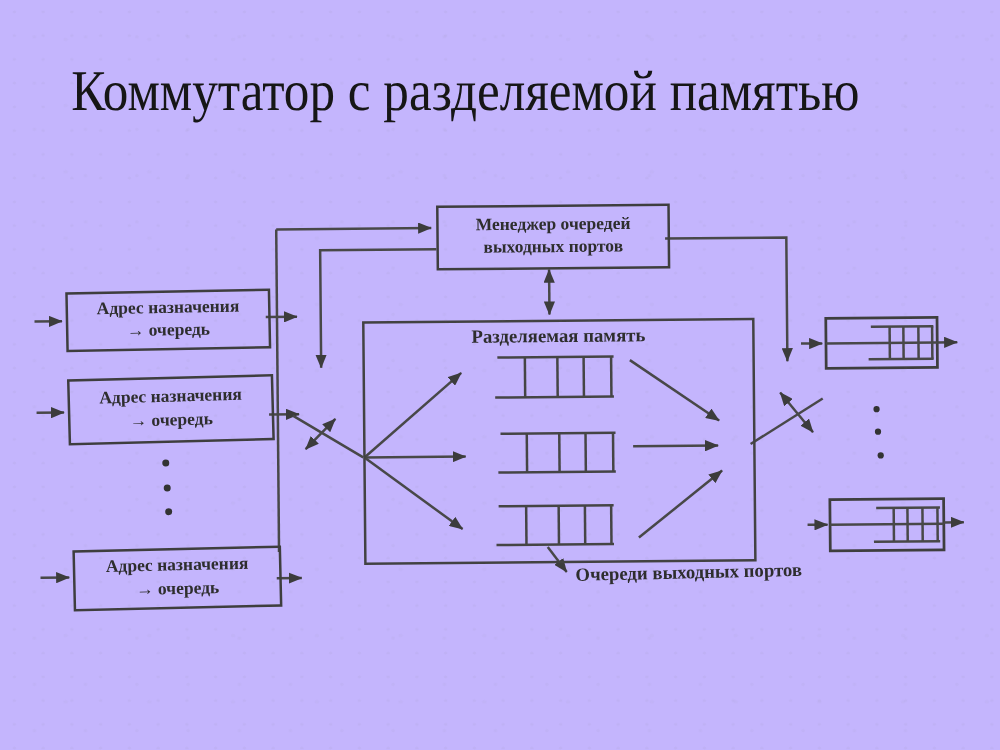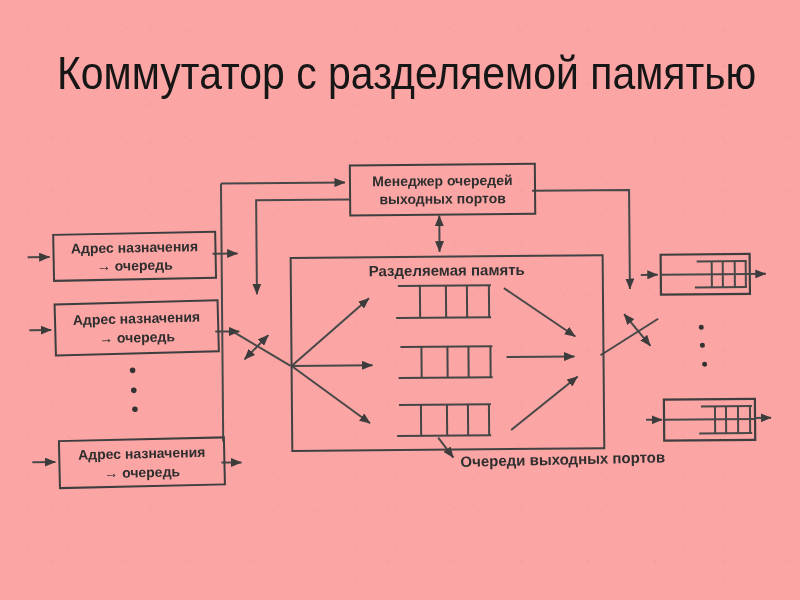--- a/index.html
+++ b/index.html
@@ -1,21 +1,21 @@
 <!DOCTYPE html>
 <html><head>
 <meta charset="utf-8">
 <style>
   html,body{margin:0;padding:0;}
   .slide{
     position:relative;
     width:800px;height:600px;
-    background:#fca5a5;
+    background:#c4b5fd;
     overflow:hidden;
-    font-family:Liberation Sans, sans-serif;
+    font-family:Liberation Serif, serif;
   }
   .noise{
     position:absolute;inset:0;pointer-events:none;opacity:.55;
     background-image:
       radial-gradient(rgba(115,115,108,.10) 1px, transparent 1.7px),
       radial-gradient(rgba(115,115,108,.08) 1px, transparent 1.9px),
       radial-gradient(rgba(115,115,108,.07) 1.3px, transparent 2.2px);
     background-size:23px 19px,41px 37px,67px 53px;
     background-position:0 0,7px 11px,19px 5px;
   }

